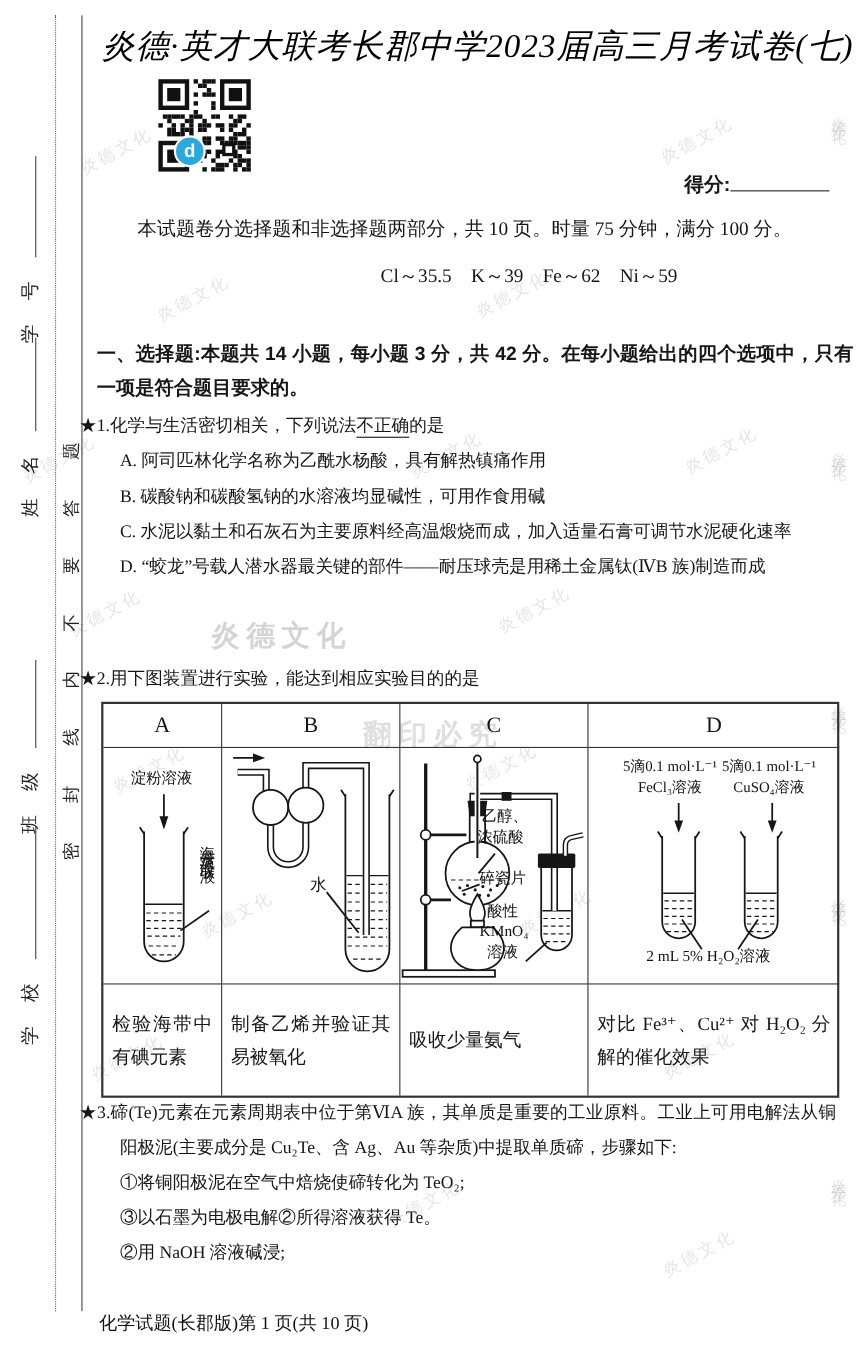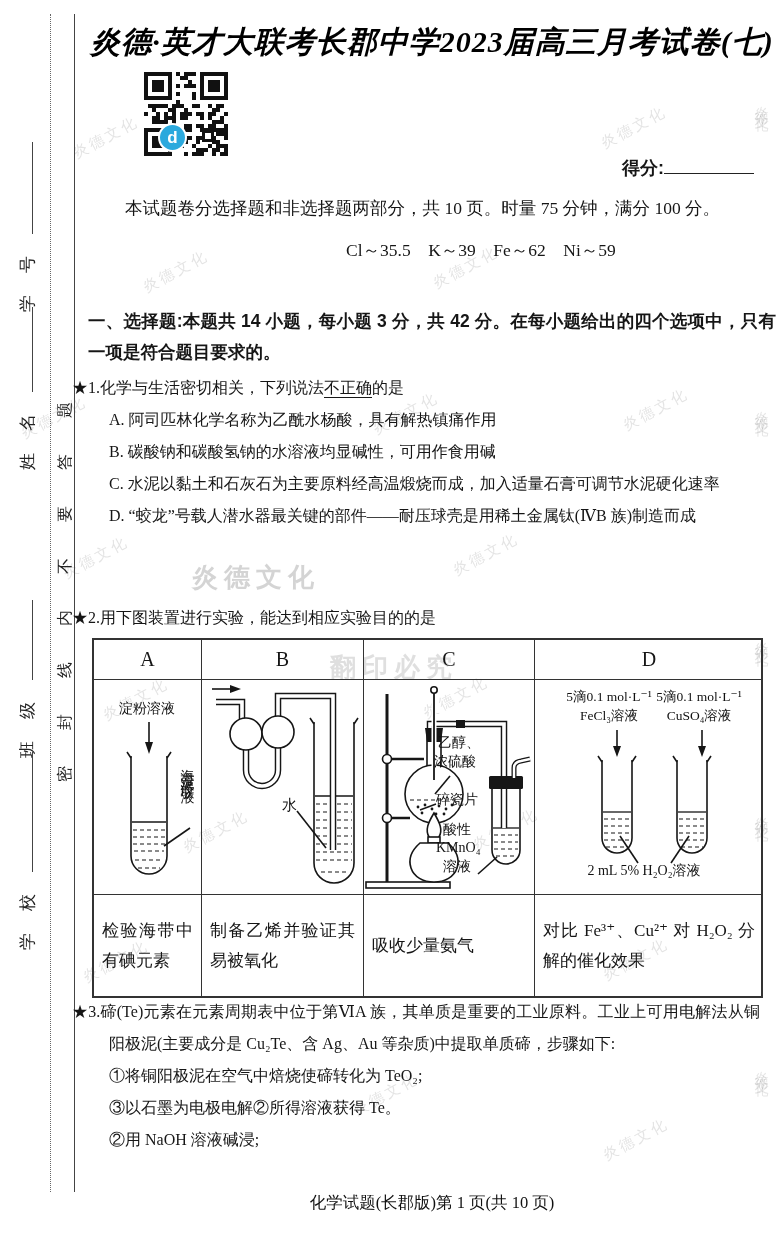--- a/index.html
+++ b/index.html
@@ -14,22 +14,22 @@
   .seal{position:absolute;left:55px;top:782px;transform:rotate(-90deg);transform-origin:0 0;
         white-space:nowrap;font-size:16px;letter-spacing:36px;color:#222;}
   
   .wm{position:absolute;transform:rotate(-28deg);font-size:15px;letter-spacing:3px;
       color:rgba(90,90,90,0.16);white-space:nowrap;pointer-events:none;}
   .wm-big{position:absolute;font-size:26px;font-weight:bold;letter-spacing:6px;
       color:rgba(100,100,100,0.28);white-space:nowrap;font-family:"Liberation Sans","DejaVu Sans",sans-serif;}
   .wm-vert{position:absolute;writing-mode:vertical-rl;font-size:14px;letter-spacing:4px;
       color:rgba(90,90,90,0.15);white-space:nowrap;}
   
-  .exam-title{position:absolute;left:88px;top:22px;width:688px;text-align:center;
-      font-size:30px;font-weight:bold;font-style:italic;letter-spacing:1px;color:#000;}
+  .exam-title{position:absolute;left:88px;top:22px;width:688px;text-align:right;
+      font-size:30px;font-weight:normal;font-style:italic;letter-spacing:1px;color:#000;}
   .subject{position:absolute;left:90px;top:80px;width:684px;text-align:center;
       font-size:42px;font-weight:bold;color:#000;
       font-family:"Liberation Sans","DejaVu Sans",sans-serif;}
   .score{position:absolute;left:622px;top:156px;font-size:18px;font-weight:bold;
       font-family:"Liberation Sans","DejaVu Sans",sans-serif;}
   .score .blank{display:inline-block;width:90px;border-bottom:1.5px solid #222;height:16px;}
   .qr{position:absolute;left:140px;top:68px;width:92px;height:92px;}
   .qr-logo{position:absolute;left:18px;top:55px;width:29px;height:29px;border-radius:50%;
       border:2px solid #fff;box-sizing:border-box;display:flex;align-items:center;justify-content:center;
       color:#fff;font-weight:bold;font-size:17px;font-family:"Liberation Sans","DejaVu Sans",sans-serif;}
@@ -58,21 +58,21 @@
   
   .ln{stroke:#161616;stroke-width:1.6;fill:none;}
   .vessel{stroke:#161616;stroke-width:1.6;fill:#fff;}
   .dash{stroke:#161616;stroke-width:1.1;fill:none;stroke-dasharray:4 3;}
   .sol{stroke:#161616;stroke-width:1.3;fill:none;}
   .t7{stroke:#161616;stroke-width:6.5;fill:none;}
   .t4{stroke:#fff;stroke-width:3.6;fill:none;}
   .t5{stroke:#161616;stroke-width:5;fill:none;}
   .t25{stroke:#fff;stroke-width:2.4;fill:none;}
   .blk{fill:#161616;}
-  .footer{position:absolute;left:90px;top:1192px;width:684px;text-align:center;font-size:16.5px;color:#111;}
+  .footer{position:absolute;left:90px;top:1192px;width:684px;text-align:left;font-size:16.5px;color:#111;}
 </style>
 </head>
 <body>
 
 <div class="page">
 
   <span class="wm" style="left:70px;top:128px">炎德文化</span>
   <span class="wm" style="left:598px;top:118px">炎德文化</span>
   <span class="wm" style="left:140px;top:262px">炎德文化</span>
   <span class="wm" style="left:430px;top:258px">炎德文化</span>

